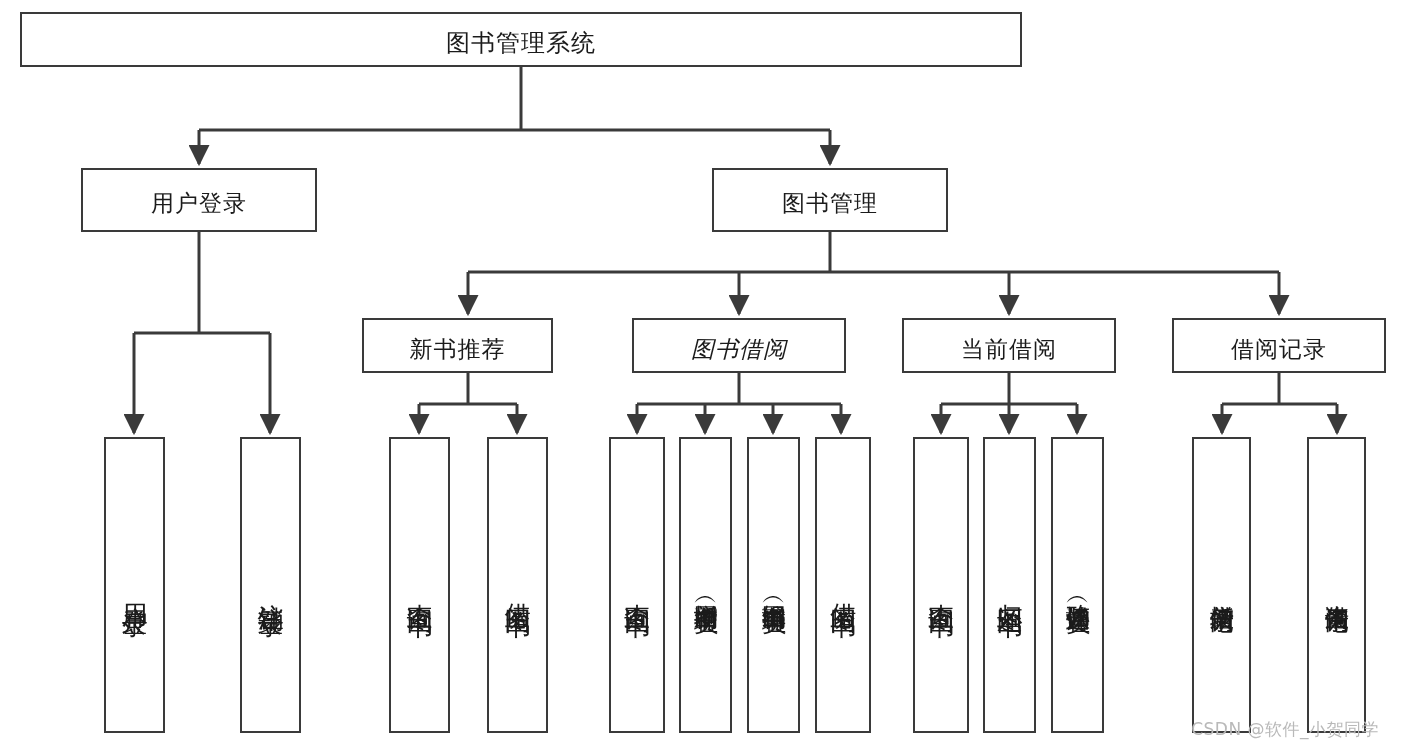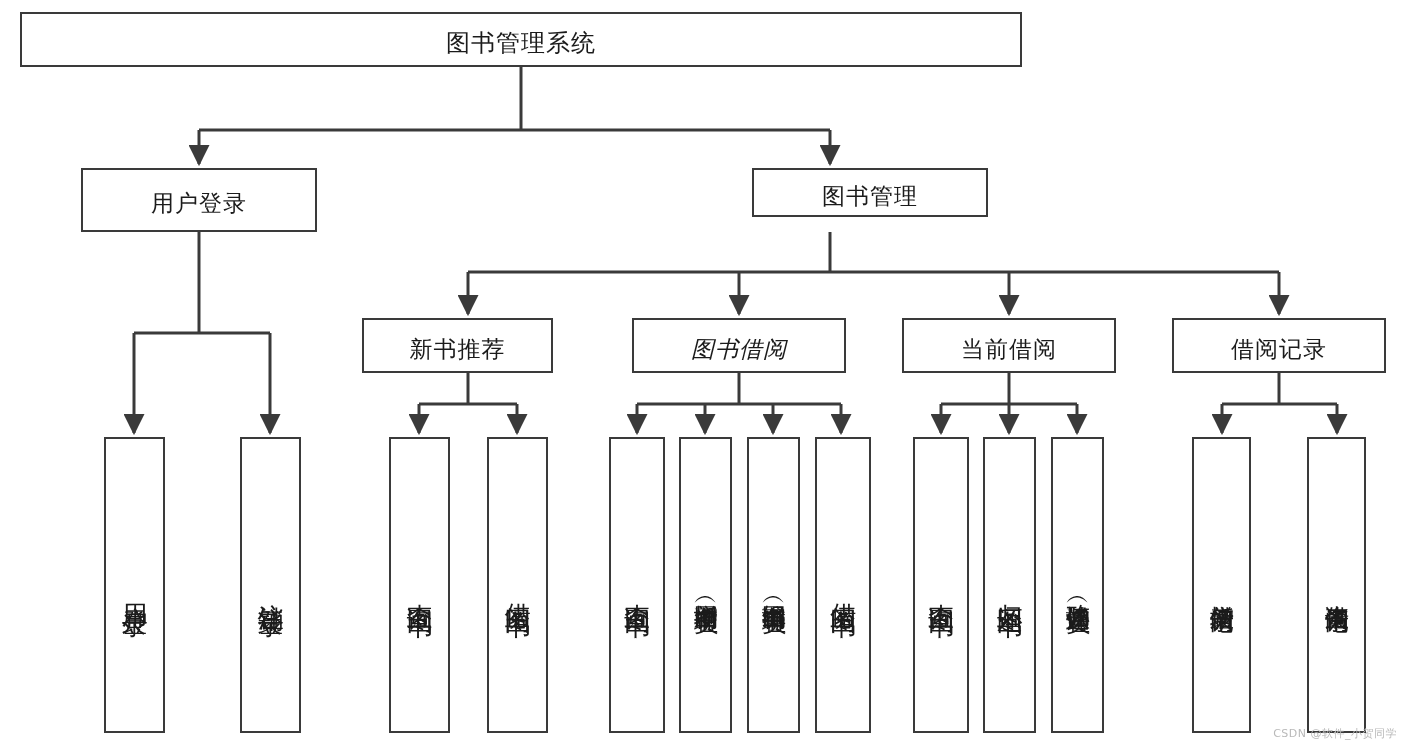--- a/index.html
+++ b/index.html
@@ -64,23 +64,23 @@
     letter-spacing: 3px;
     line-height: 1.05;
     white-space: nowrap;
   }
   .node.vert.narrow .lbl {
     font-size: 24px;
     letter-spacing: 1px;
   }
   #watermark {
     position: absolute;
-    right: 8px;
+    right: 26px;
     bottom: 6px;
-    font-size: 11px;
+    font-size: 17px;
     color: #b9b9b9;
     letter-spacing: 0.5px;
     white-space: nowrap;
     user-select: none;
   }
 </style>
 </head>
 <body>
 
 <div id="canvas">
@@ -135,21 +135,21 @@
     </g>
   </svg>
 
   <div class="node horiz root" style="left:20px; top:12px; width:1002px; height:55px;">
     <span class="lbl">图书管理系统</span>
   </div>
 
   <div class="node horiz" style="left:81px; top:168px; width:236px; height:64px;">
     <span class="lbl">用户登录</span>
   </div>
-  <div class="node horiz" style="left:752px; top:168px; width:236px; height:49px;">
+  <div class="node horiz" style="left:712px; top:168px; width:236px; height:64px;">
     <span class="lbl">图书管理</span>
   </div>
 
   <div class="node horiz" style="left:362px; top:318px; width:191px; height:55px;">
     <span class="lbl">新书推荐</span>
   </div>
   <div class="node horiz" style="left:632px; top:318px; width:214px; height:55px;font-style:italic;">
     <span class="lbl">图书借阅</span>
   </div>
   <div class="node horiz" style="left:902px; top:318px; width:214px; height:55px;">

